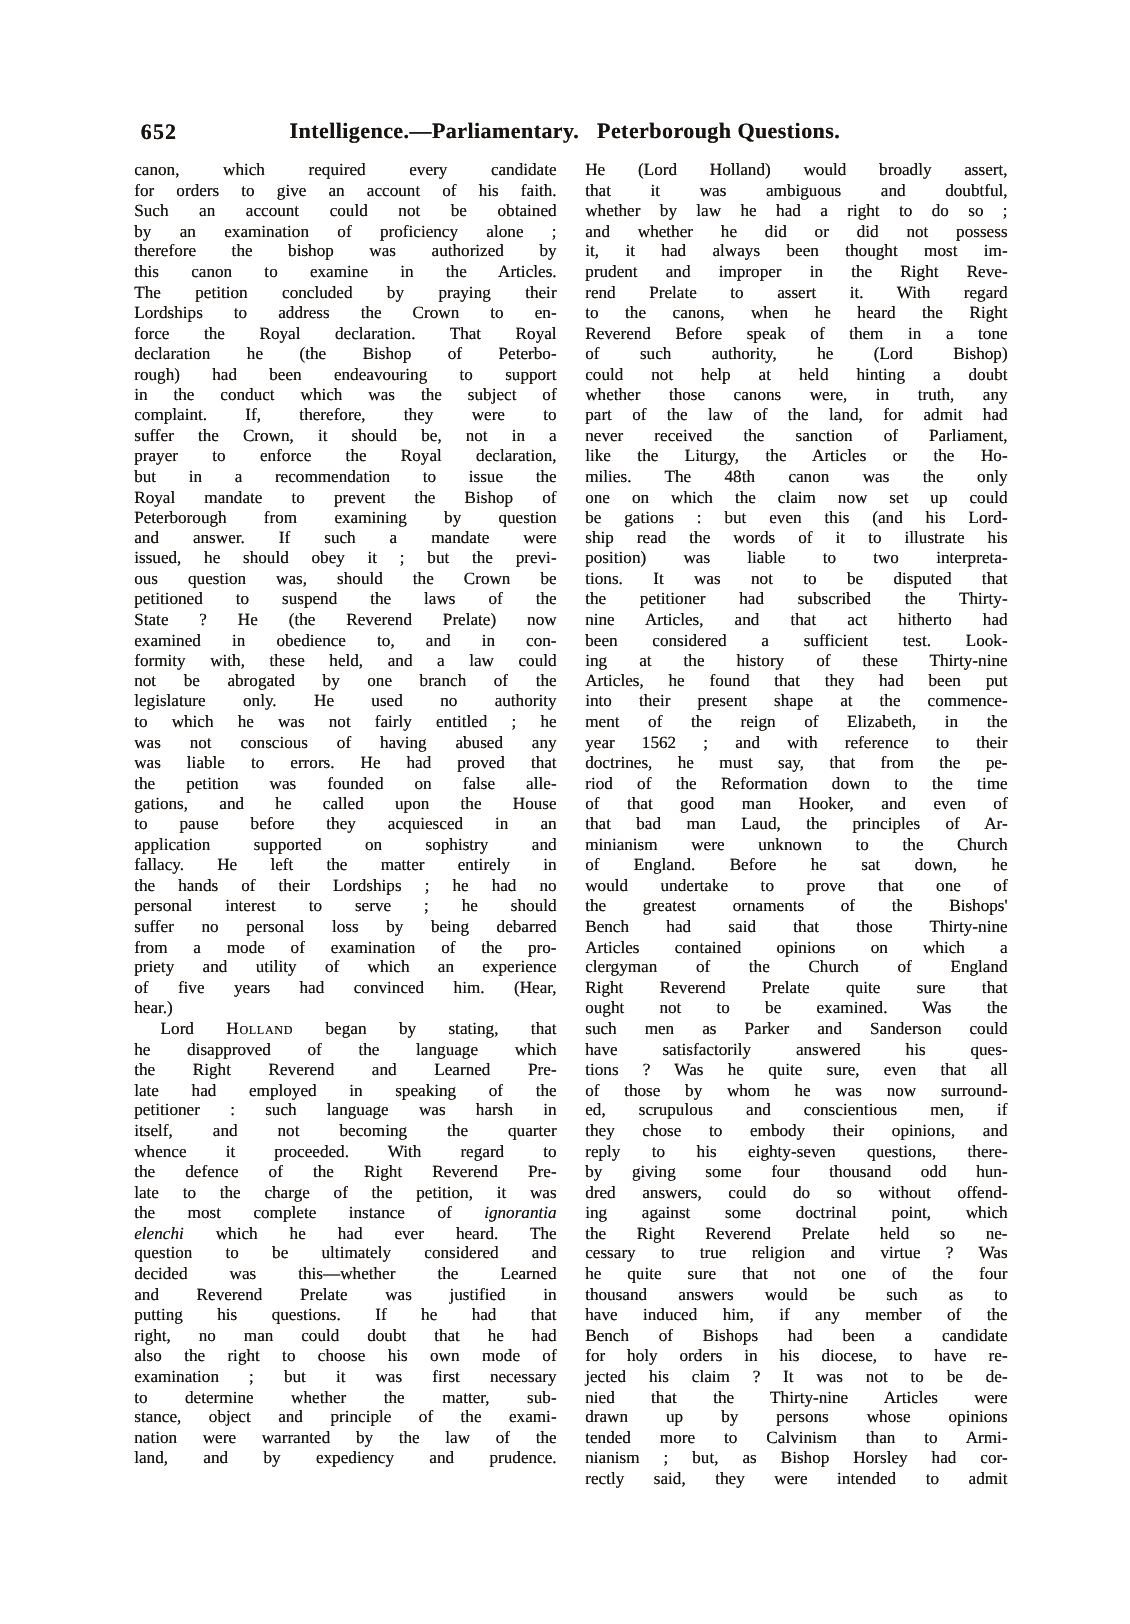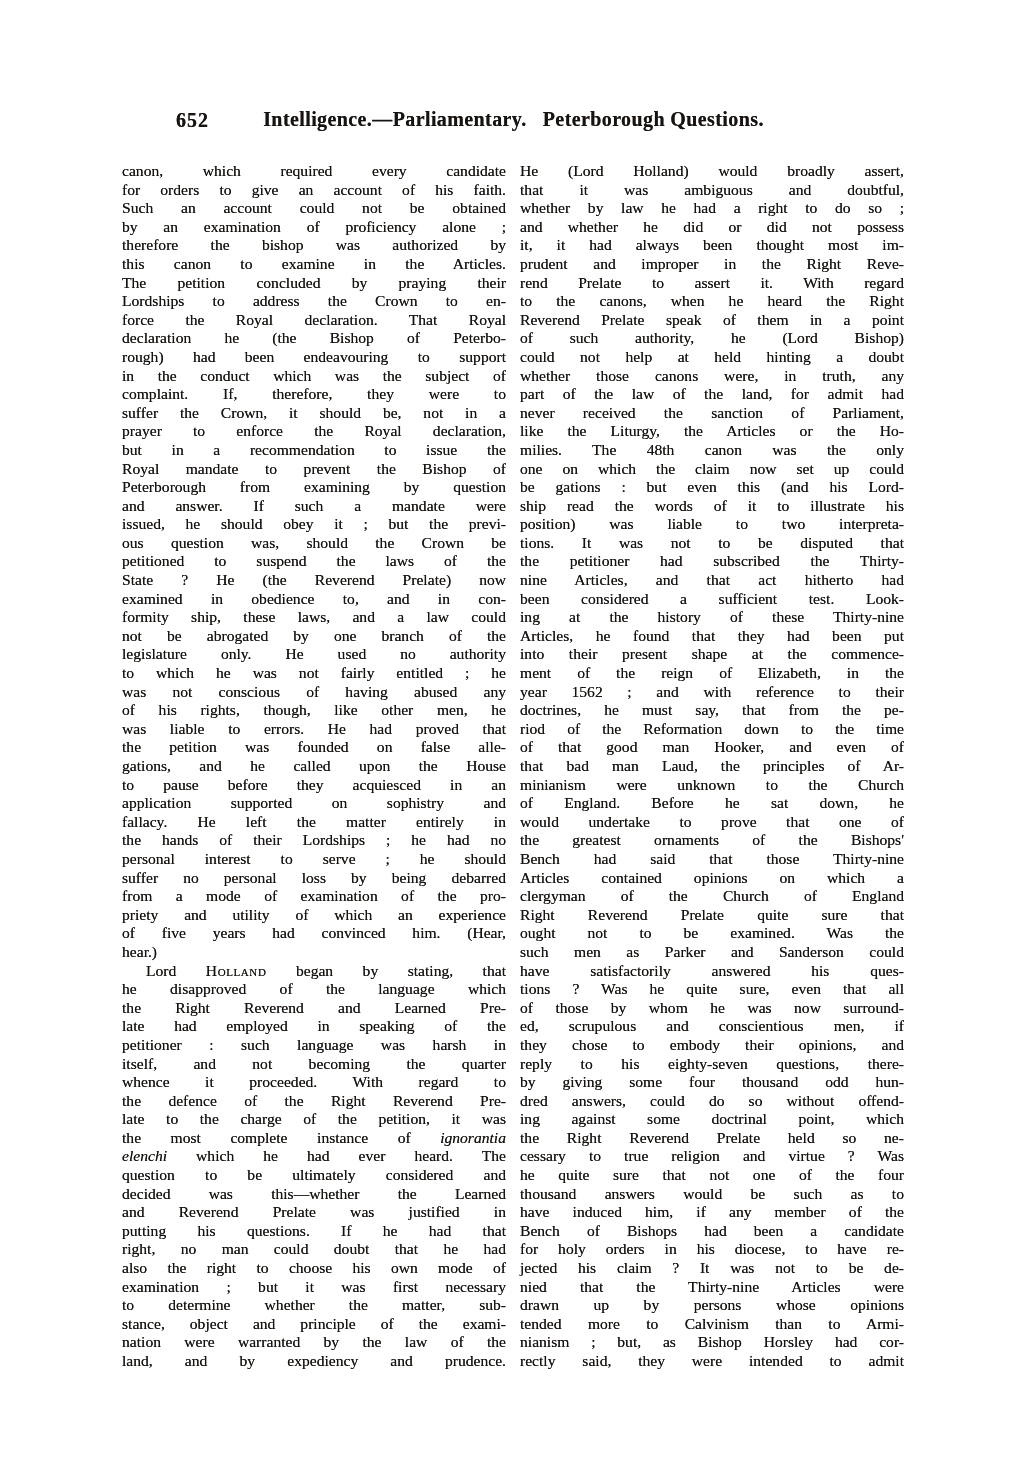--- a/index.html
+++ b/index.html
@@ -20,38 +20,37 @@
     top: 106px; left: 0; right: 0;
     height: 34px;
   }
   .page-number {
     position: absolute;
     left: 128px; top: 3px;
     font-size: 20px;
     font-weight: bold;
     letter-spacing: 1px;
     text-shadow: 0 0 0.6px rgba(20,15,10,0.85);
-    margin-left: 48px;
   }
   .header-title {
     position: absolute;
     left: 0; right: 0; top: 2px;
     text-align: center;
     font-weight: bold;
     font-size: 20px;
     letter-spacing: 0.4px;
     white-space: pre;
     text-shadow: 0 0 0.5px rgba(20,15,10,0.7);
   }
   .text-columns {
     position: absolute;
-    top: 162px; left: 122px;
+    top: 146px; left: 122px;
     width: 782px;
     display: flex;
-    gap: 14px;
+    gap: 26px;
   }
   .text-column {
     width: 384px;
     flex: 0 0 384px;
   }
   .line {
     height: 18.6px;
     line-height: 18.6px;
     font-size: 15.6px;
     text-align: justify;
@@ -95,26 +94,25 @@
         <div class="line">prayer to enforce the Royal declaration,</div>
         <div class="line">but in a recommendation to issue the</div>
         <div class="line">Royal mandate to prevent the Bishop of</div>
         <div class="line">Peterborough from examining by question</div>
         <div class="line">and answer. If such a mandate were</div>
         <div class="line">issued, he should obey it ; but the previ-</div>
         <div class="line">ous question was, should the Crown be</div>
         <div class="line">petitioned to suspend the laws of the</div>
         <div class="line">State ? He (the Reverend Prelate) now</div>
         <div class="line">examined in obedience to, and in con-</div>
-        <div class="line">formity ship, these laws, and a law could</div>
+        <div class="line">formity with, these held, and a law could</div>
         <div class="line">not be abrogated by one branch of the</div>
         <div class="line">legislature only. He used no authority</div>
         <div class="line">to which he was not fairly entitled ; he</div>
         <div class="line">was not conscious of having abused any</div>
-        <div class="line">of his rights, though, like other men, he</div>
         <div class="line">was liable to errors. He had proved that</div>
         <div class="line">the petition was founded on false alle-</div>
         <div class="line">gations, and he called upon the House</div>
         <div class="line">to pause before they acquiesced in an</div>
         <div class="line">application supported on sophistry and</div>
         <div class="line">fallacy. He left the matter entirely in</div>
         <div class="line">the hands of their Lordships ; he had no</div>
         <div class="line">personal interest to serve ; he should</div>
         <div class="line">suffer no personal loss by being debarred</div>
         <div class="line">from a mode of examination of the pro-</div>
@@ -146,21 +144,21 @@
       </div>
     <div class="text-column" id="col-right">
         <div class="line">He (Lord Holland) would broadly assert,</div>
         <div class="line">that it was ambiguous and doubtful,</div>
         <div class="line">whether by law he had a right to do so ;</div>
         <div class="line">and whether he did or did not possess</div>
         <div class="line">it, it had always been thought most im-</div>
         <div class="line">prudent and improper in the Right Reve-</div>
         <div class="line">rend Prelate to assert it. With regard</div>
         <div class="line">to the canons, when he heard the Right</div>
-        <div class="line">Reverend Prelate speak of them in a point</div>
+        <div class="line">Reverend Before speak of them in a tone</div>
         <div class="line">of such authority, he (Lord Bishop)</div>
         <div class="line">could not help at held hinting a doubt</div>
         <div class="line">whether those canons were, in truth, any</div>
         <div class="line">part of the law of the land, for admit had</div>
         <div class="line">never received the sanction of Parliament,</div>
         <div class="line">like the Liturgy, the Articles or the Ho-</div>
         <div class="line">milies. The 48th canon was the only</div>
         <div class="line">one on which the claim now set up could</div>
         <div class="line">be gations : but even this (and his Lord-</div>
         <div class="line">ship read the words of it to illustrate his</div>

